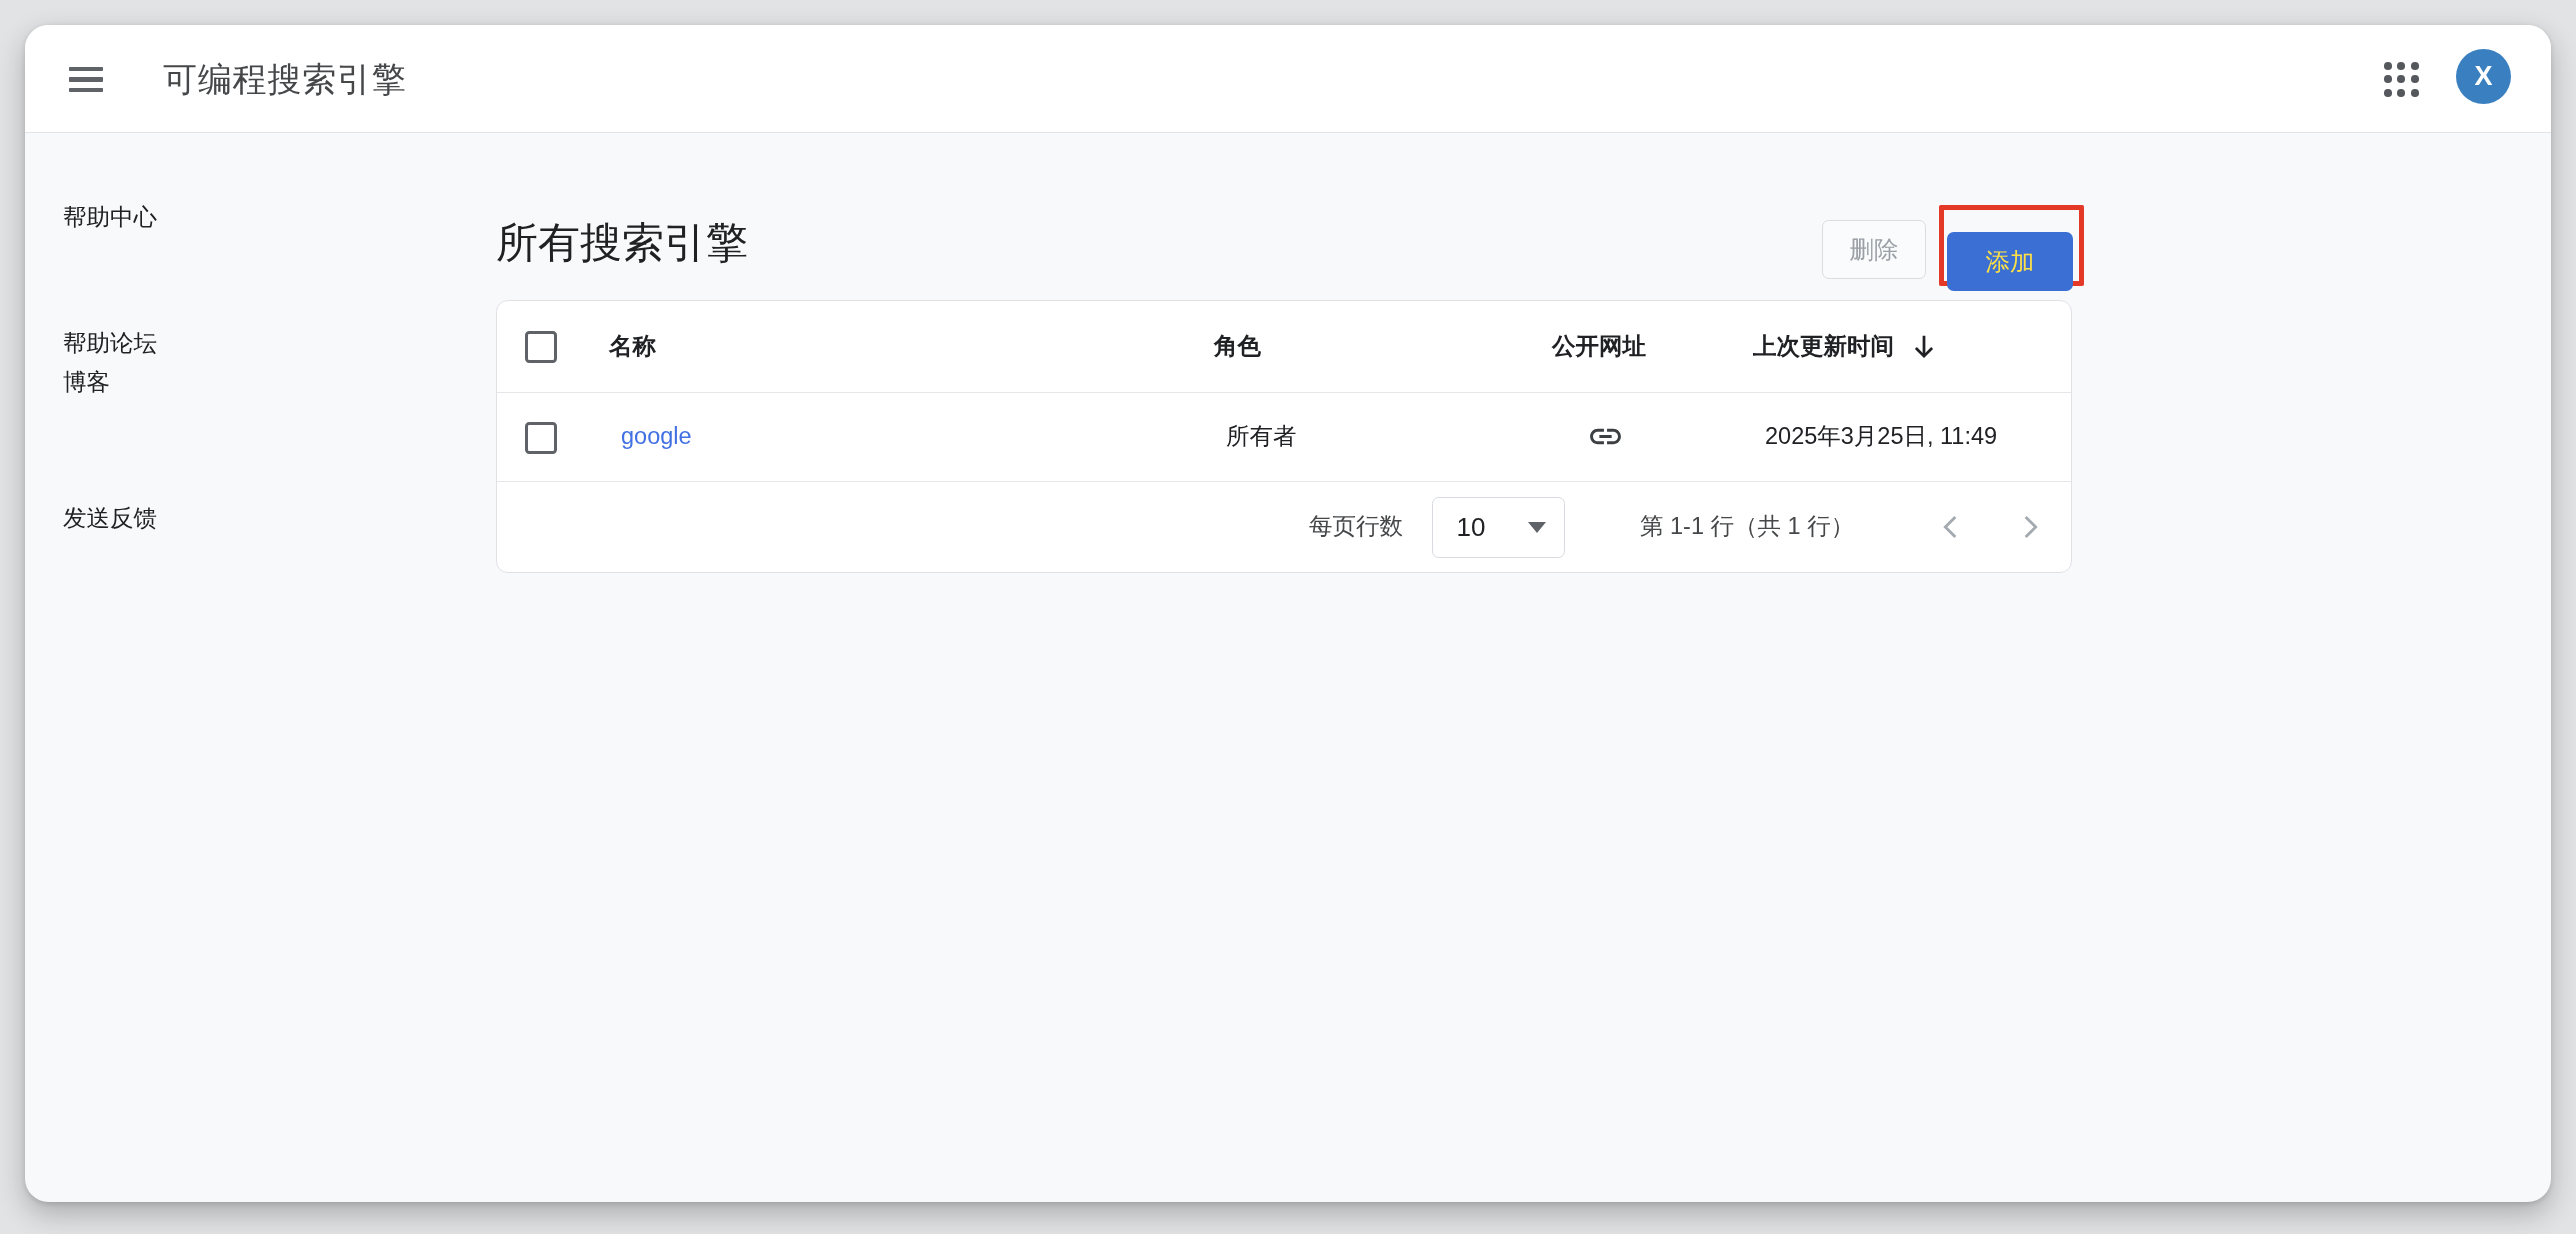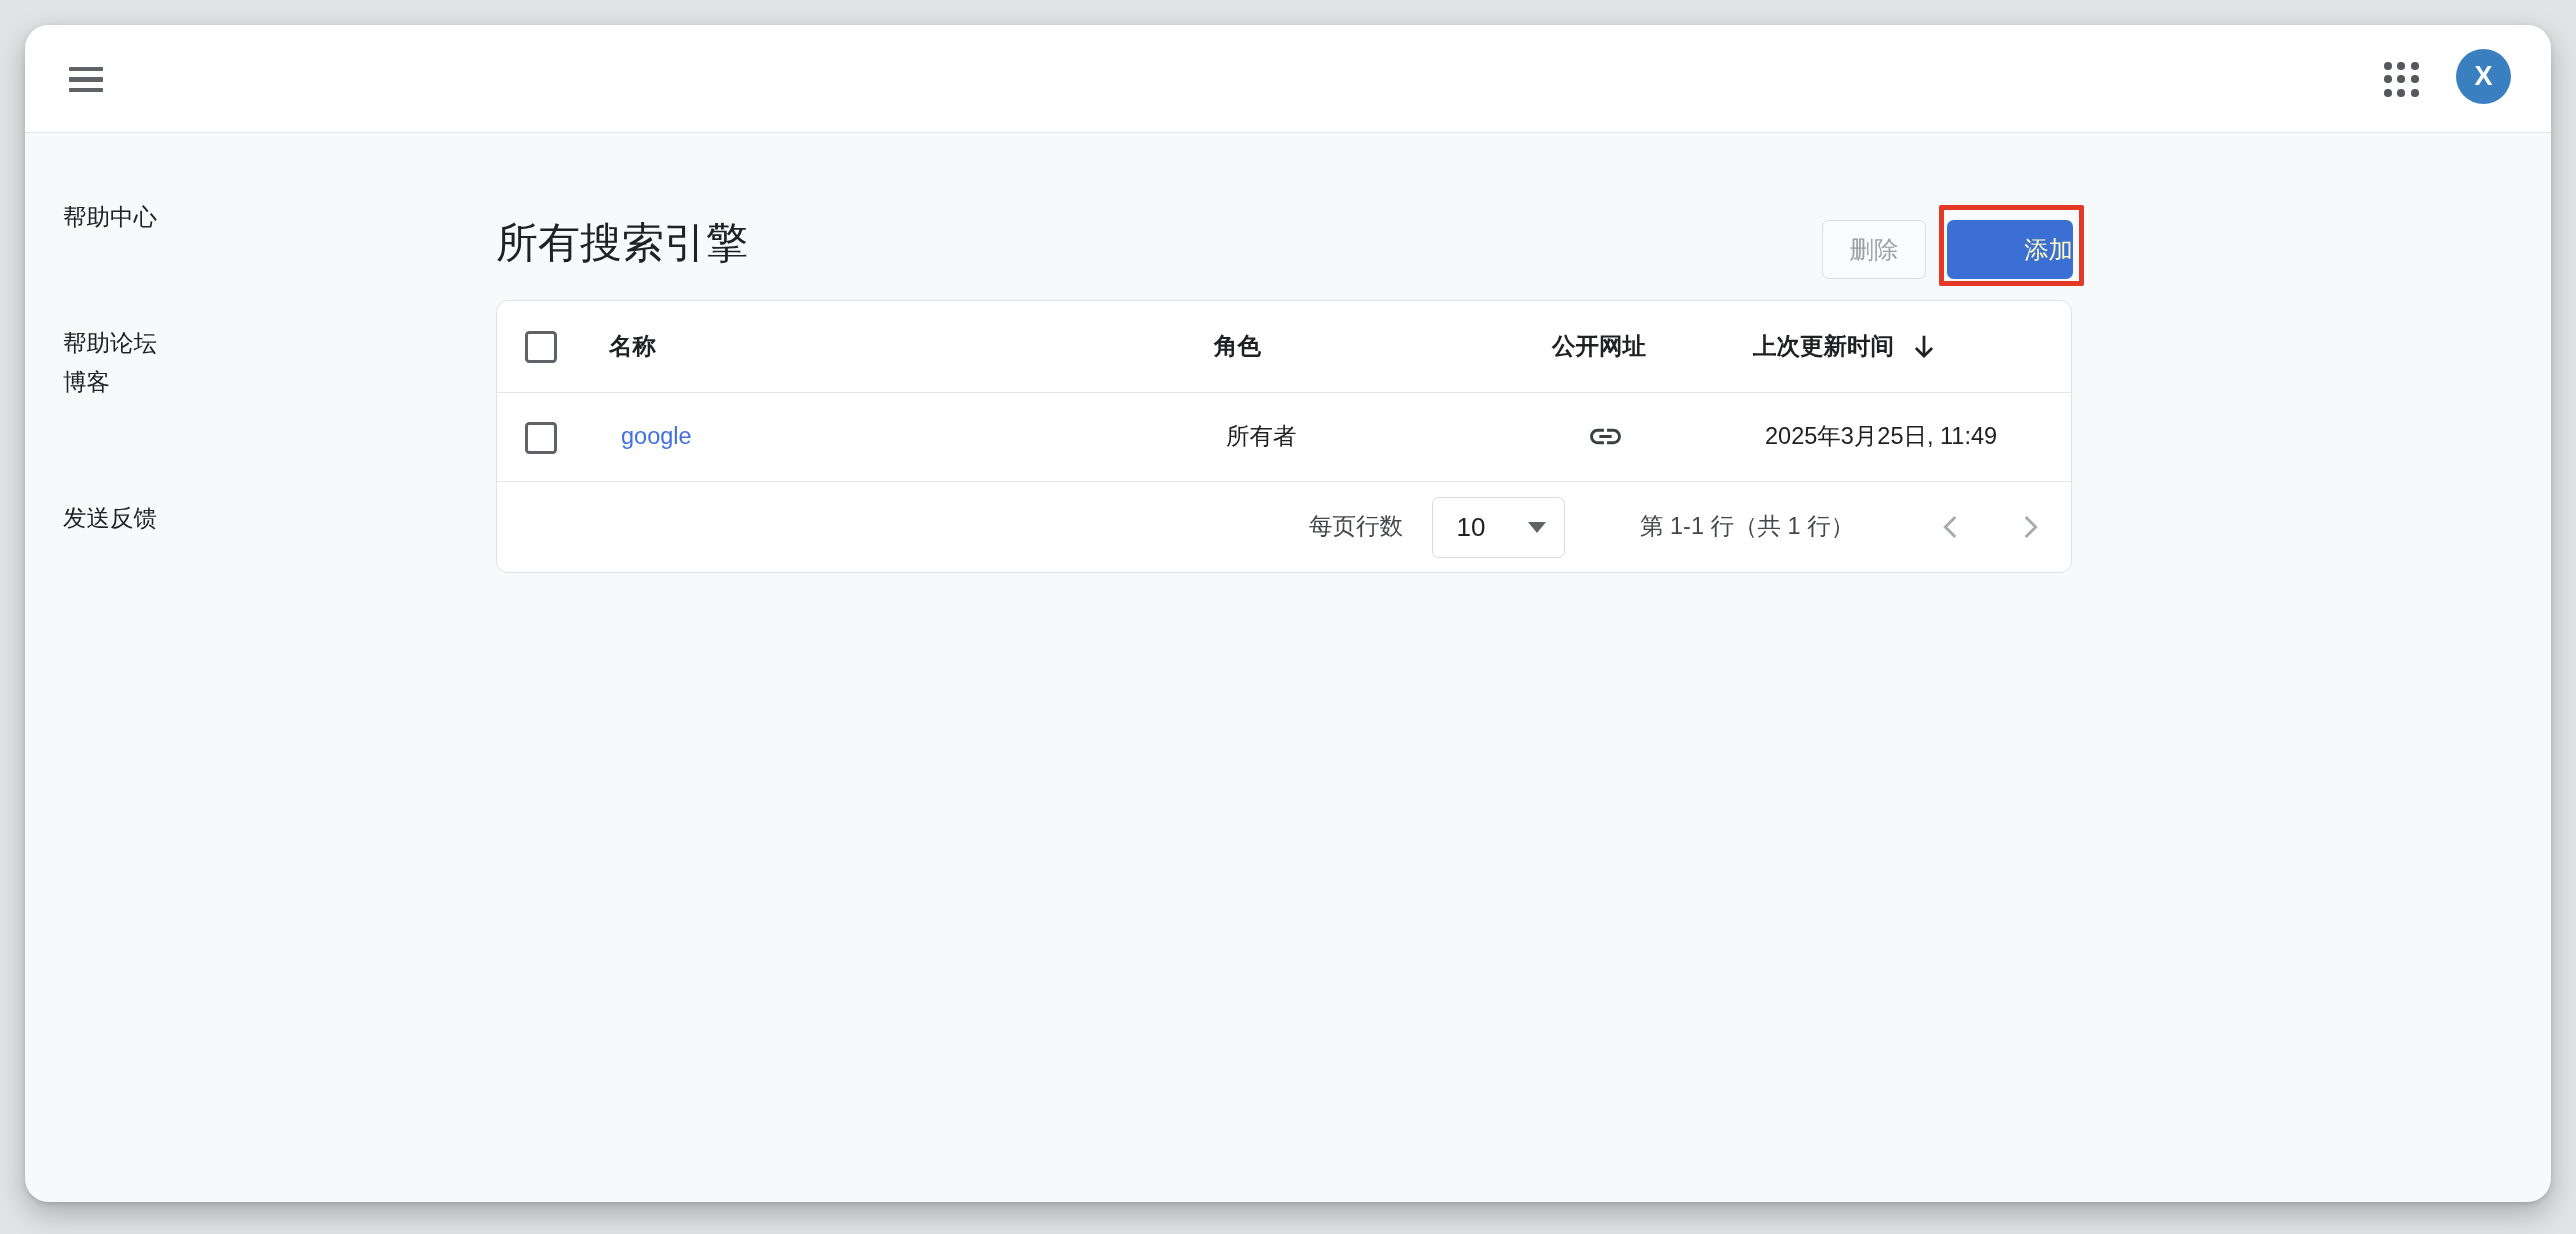--- a/index.html
+++ b/index.html
@@ -37,22 +37,22 @@
   .sidebar-item{position:absolute;left:38px;height:34px;line-height:34px;
     font-size:23.5px;color:#202124;cursor:pointer;white-space:nowrap;}
 
   
   .page-title{position:absolute;left:471px;top:190px;font-size:42px;font-weight:400;color:#202124;white-space:nowrap;}
   .btn{border:none;cursor:pointer;font-size:24.4px;border-radius:6.7px;white-space:nowrap;}
   .btn-delete{position:absolute;left:1797px;top:195px;width:104px;height:59px;
     background:#fafbfc;border:1.7px solid #dadce0;color:#9aa0a6;}
   .annotation-box{position:absolute;left:1914px;top:180px;width:145px;height:81px;
     border:5px solid var(--annotation-red);border-radius:1.7px;}
-  .btn-add{position:absolute;left:1922px;top:195px;width:126px;height:59px;
-    background:var(--accent-blue);color:#fef9c3;text-align:right;}
+  .btn-add{position:absolute;left:1922px;top:207px;width:126px;height:59px;
+    background:var(--accent-blue);color:#fde047;}
 
   
   .card{position:absolute;left:471px;top:275px;width:1576px;height:273px;
     background:#ffffff;border:1.7px solid #dfe1e5;border-radius:11.8px;}
   .thead{position:absolute;left:0;top:0;width:100%;height:92px;border-bottom:1.7px solid #e4e6e8;}
   .trow{position:absolute;left:0;top:92px;width:100%;height:89px;border-bottom:1.7px solid #e4e6e8;}
   .tfoot{position:absolute;left:0;top:182px;width:100%;height:87px;}
 
   .checkbox{position:absolute;width:32px;height:32px;border:3.4px solid #5f6368;border-radius:4.2px;background:#fff;cursor:pointer;}
   .head-cb{left:28px;top:30px;}
@@ -89,20 +89,21 @@
 
 <div class="stage">
   <div class="window">
 
     <header class="appbar">
       <button class="hamburger" aria-label="menu">
         <span></span>
           <span></span>
           <span></span>
       </button>
+      <div class="app-title">可编程搜索引擎</div>
       <button class="apps-grid" aria-label="apps">
         <i></i>
           <i></i>
           <i></i>
           <i></i>
           <i></i>
           <i></i>
           <i></i>
           <i></i>
           <i></i>

